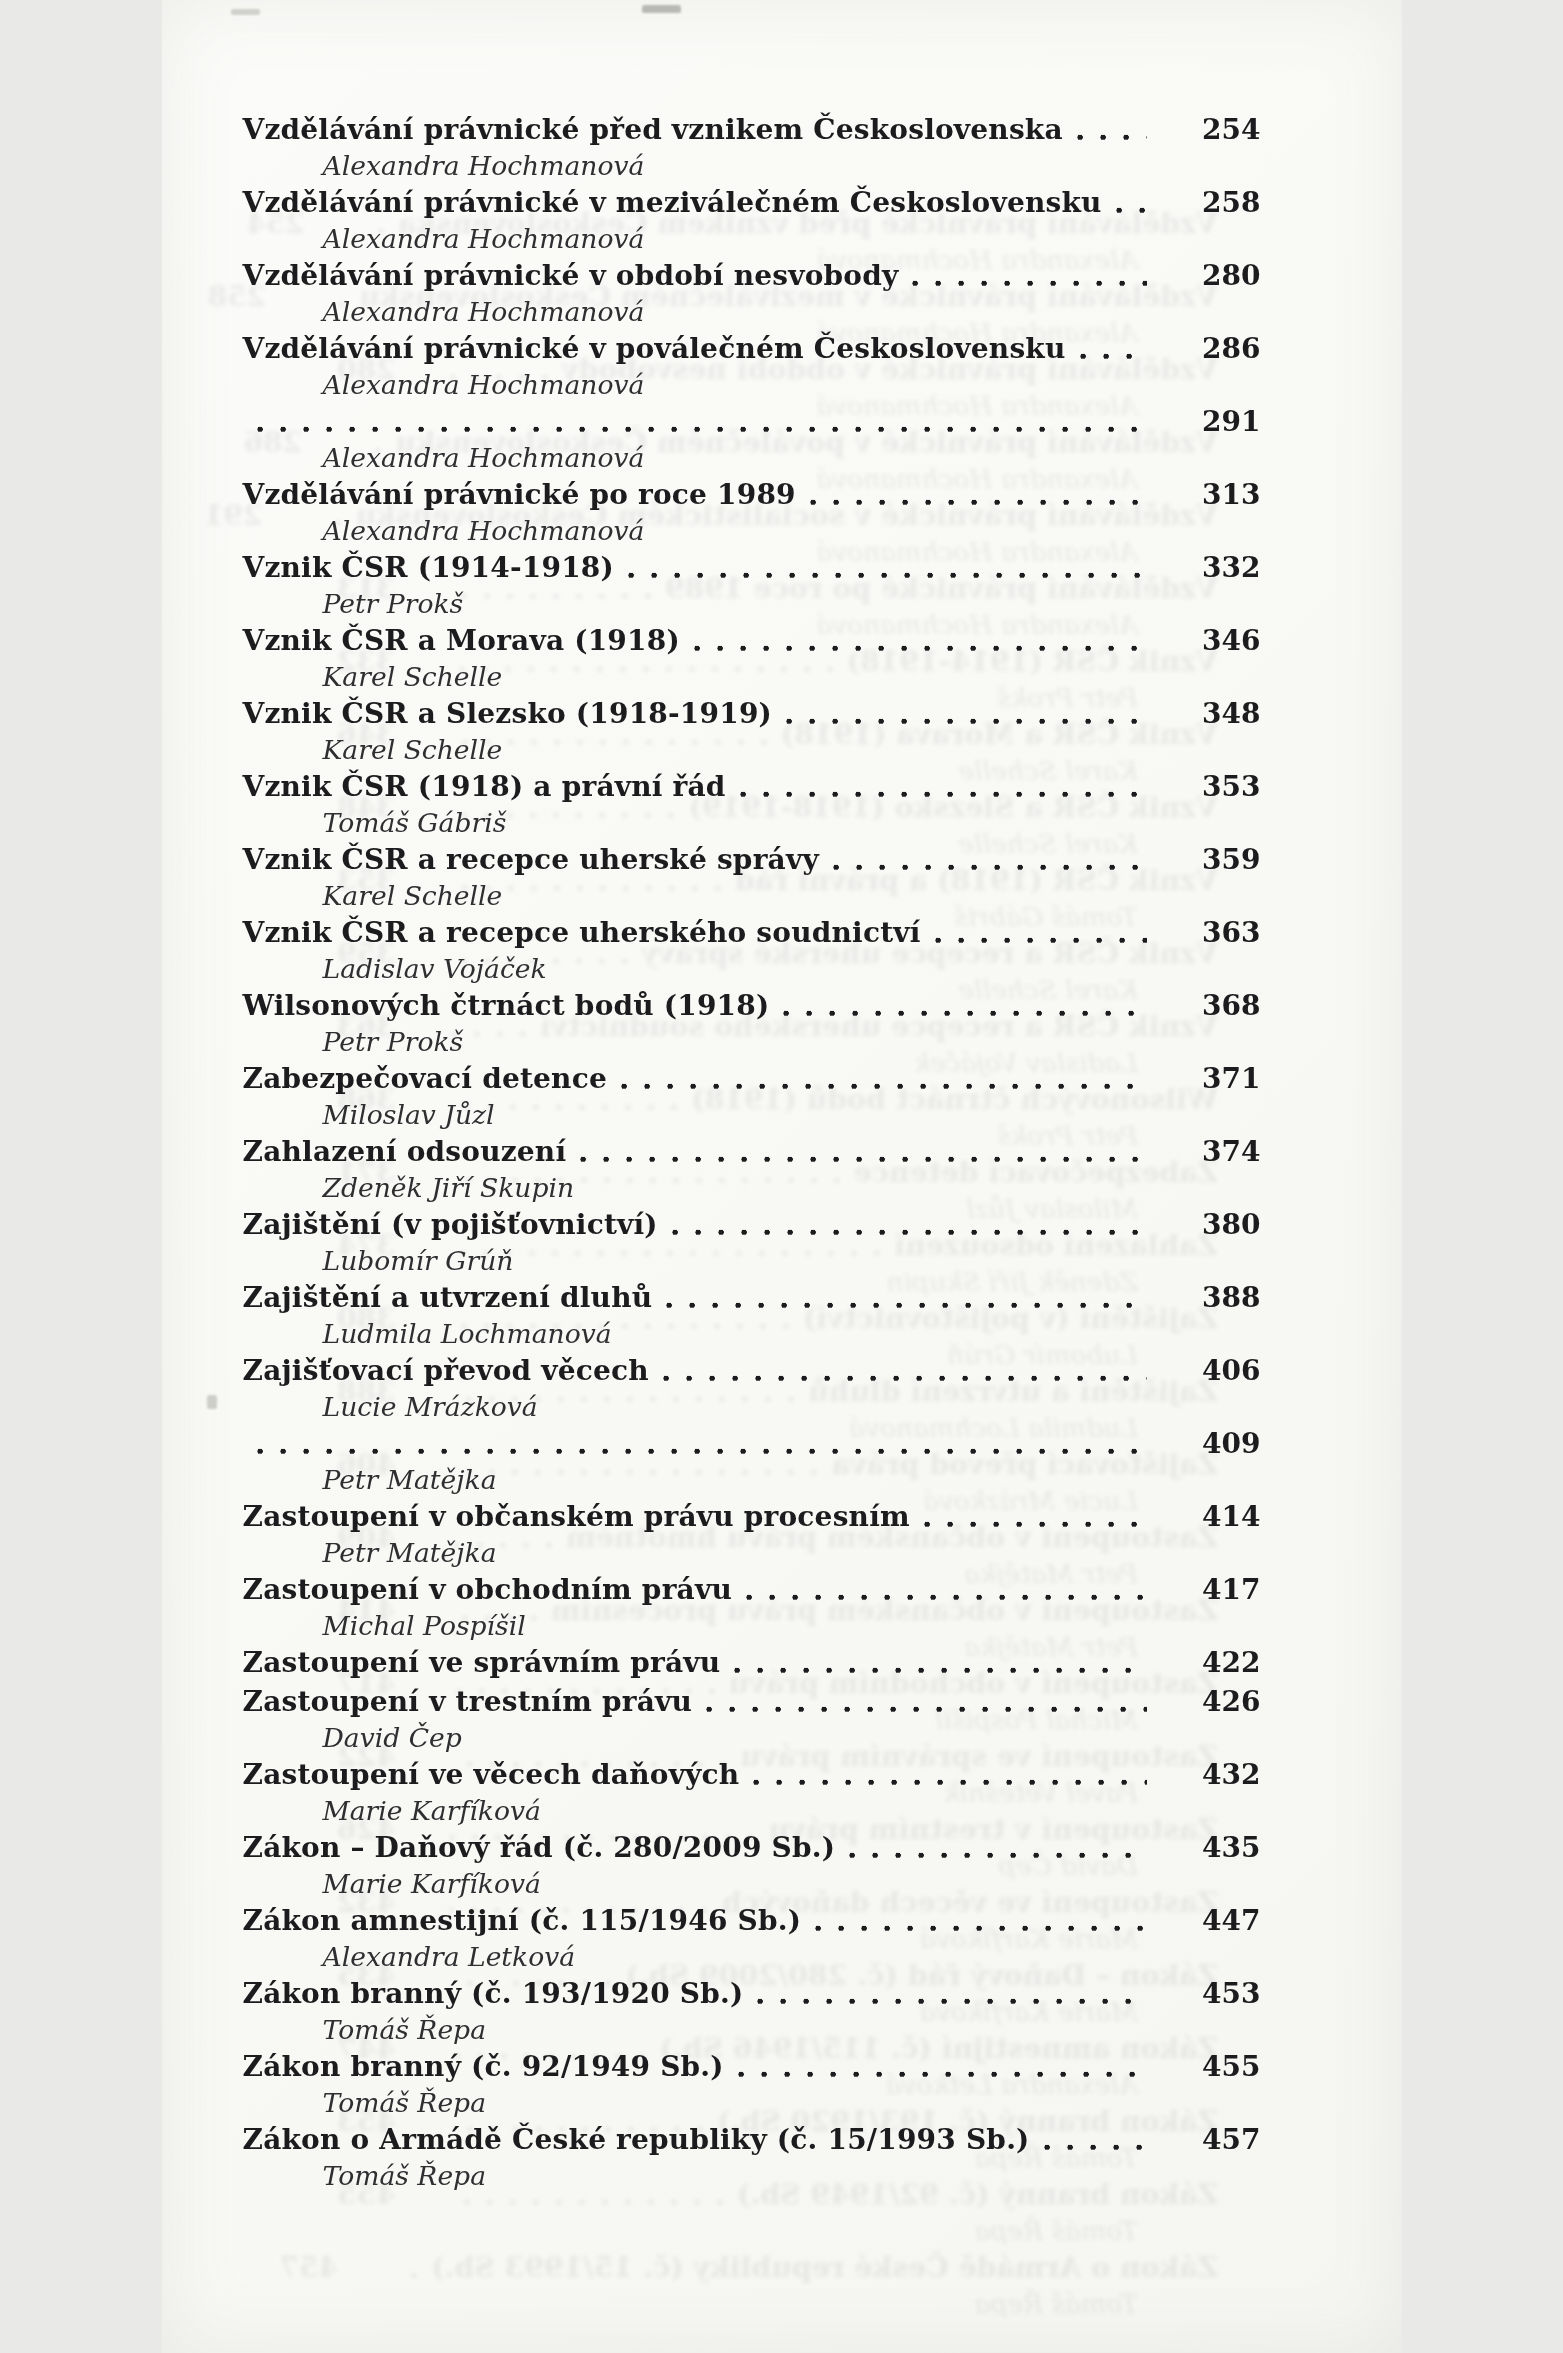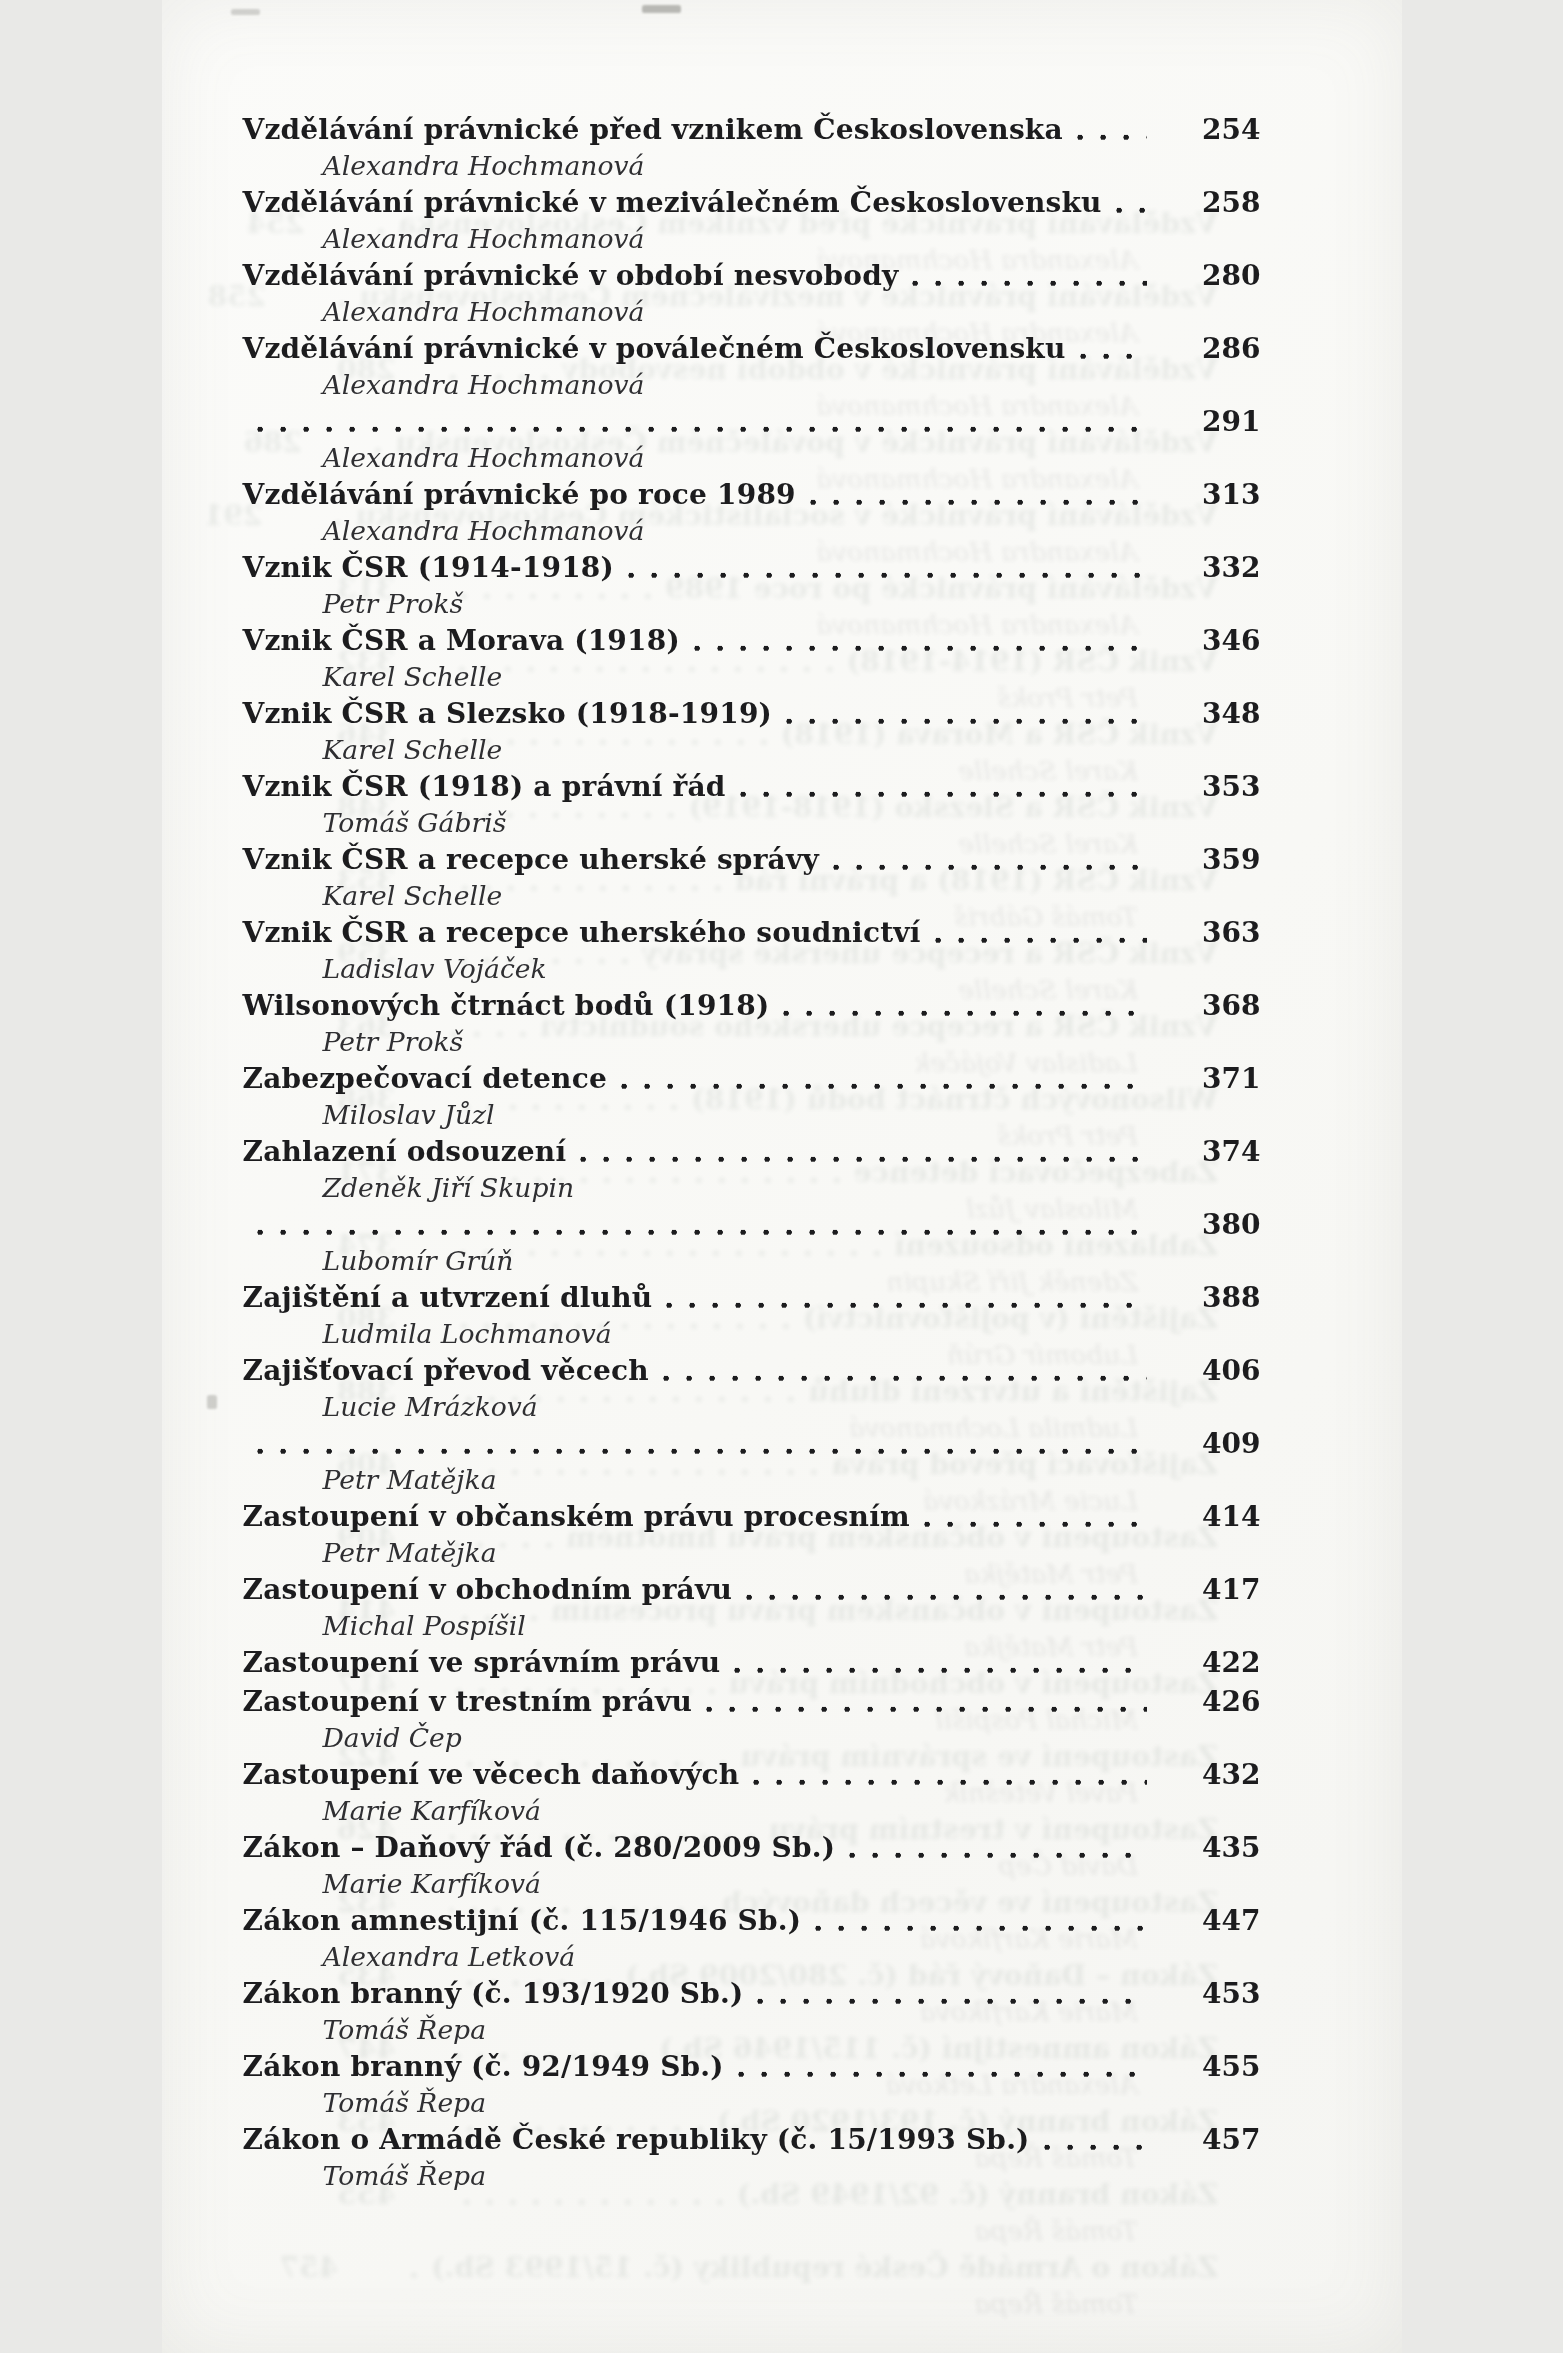--- a/index.html
+++ b/index.html
@@ -481,20 +481,21 @@
     <div class="title-row">
       <span class="title">Zahlazení odsouzení</span>
       <span class="leader"></span>
       <span class="pagenum">374</span>
     </div>
     <div class="author">Zdeněk Jiří Skupin</div>
   </div>
 
   <div class="entry">
     <div class="title-row">
+      <span class="title">Zajištění (v pojišťovnictví)</span>
       <span class="leader"></span>
       <span class="pagenum">380</span>
     </div>
     <div class="author">Lubomír Grúň</div>
   </div>
 
   <div class="entry">
     <div class="title-row">
       <span class="title">Zajištění a utvrzení dluhů</span>
       <span class="leader"></span>

